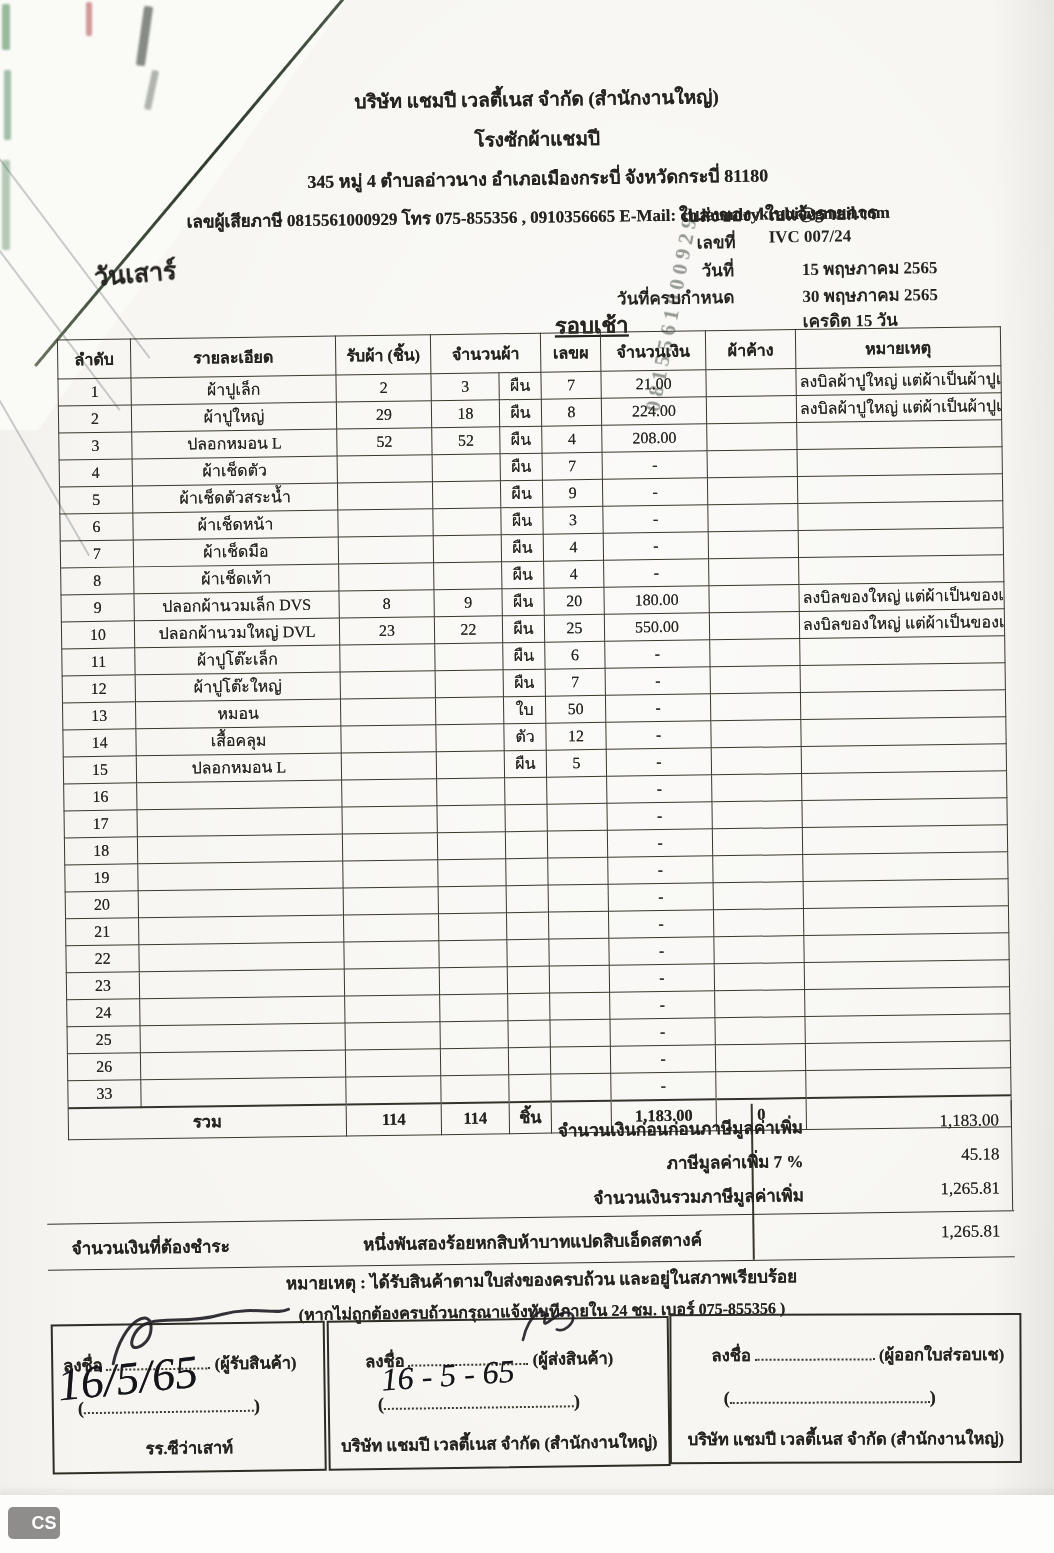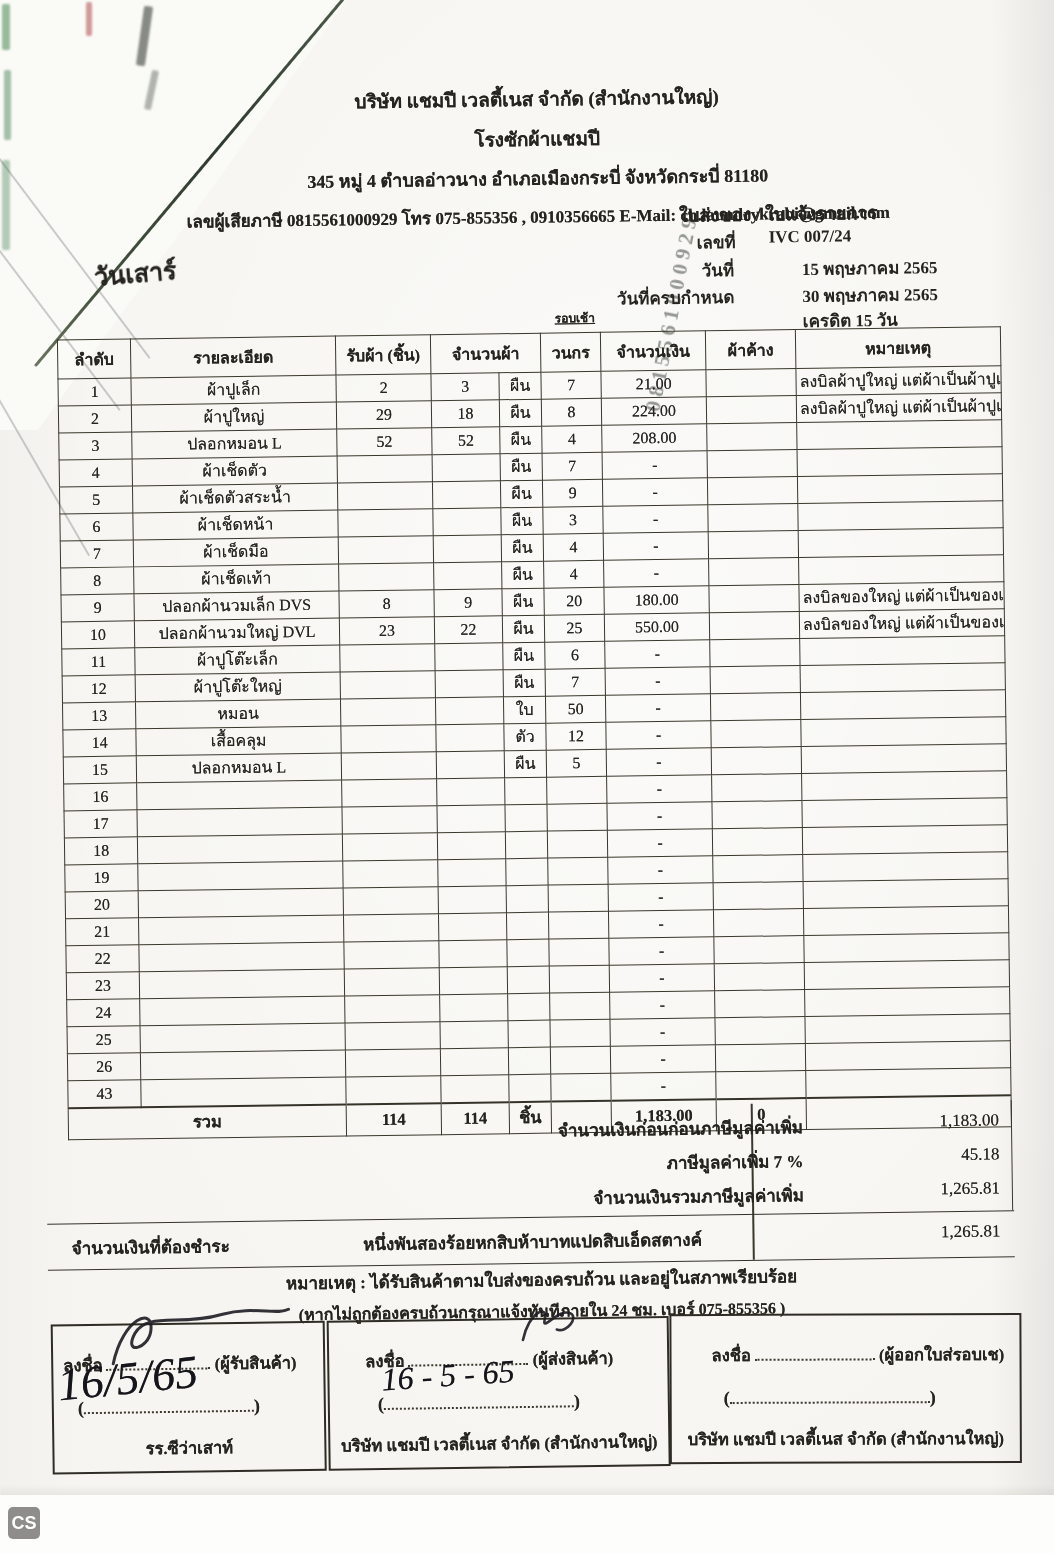--- a/index.html
+++ b/index.html
@@ -35,21 +35,21 @@
   .hdr-center div{margin:0 0 10px 0;}
   .h-line1{font-size:19px;}
   .h-line2{font-size:19px;}
   .h-line3{font-size:18px;}
   .h-line4{font-size:17px;}
   .doc-type{position:absolute;left:640px;top:203px;width:290px;text-align:center;font-size:18px;font-weight:bold;}
 
   .meta-label{position:absolute;font-size:17px;font-weight:bold;text-align:right;width:180px;}
   .meta-value{position:absolute;font-size:17px;font-weight:bold;}
   .weekday{position:absolute;left:100px;top:248px;font-size:25px;font-weight:bold;transform:rotate(-4deg);filter:blur(.3px);}
-  .round{position:absolute;left:560px;top:309px;font-size:12px;font-weight:bold;text-decoration:underline;}
+  .round{position:absolute;left:560px;top:309px;font-size:22px;font-weight:bold;text-decoration:underline;}
 
   
   table.items{position:absolute;left:62px;top:333px;width:943px;border-collapse:collapse;table-layout:fixed;}
   table.items th,table.items td{border:1.5px solid #3a372c;padding:0 3px;overflow:hidden;white-space:nowrap;}
   table.items th{height:38px;font-size:16px;font-weight:bold;text-align:center;}
   table.items td{height:26px;font-size:16px;text-align:center;line-height:1;}
   td.c1{text-align:left;padding-left:7px;}
   td.c8{text-align:left;padding-left:6px;font-size:14.5px;}
   tr.total td{height:30px;font-weight:bold;font-size:16.5px;border-top:2px solid #35322a;}
   tr.total td.t-label{text-align:center;}
@@ -77,21 +77,21 @@
   .sig-party{position:absolute;left:0;right:0;bottom:10px;text-align:center;font-weight:bold;font-size:16.5px;}
   .hand{position:absolute;font-style:italic;color:#15151c;font-weight:normal;}
   .sig-svg{position:absolute;}
 
   
   .footer{position:absolute;left:0;bottom:0;width:1054px;height:58px;background:#fdfdfc;}
   .footer-smudge{position:absolute;left:0;bottom:56px;width:1054px;height:12px;
     background:linear-gradient(180deg,rgba(0,0,0,0),rgba(120,118,112,.12));filter:blur(1px);}
   .cs-badge{position:absolute;left:8px;top:12px;width:32px;height:32px;border-radius:5px;
     background:#8e8d8b;color:#ffffff;font-family:"Liberation Sans",sans-serif;
-    font-size:18px;font-weight:bold;display:flex;align-items:center;justify-content:center;}
+    font-size:18px;font-weight:bold;display:flex;align-items:center;justify-content:center;padding-left:20px;}
   .cs-text{position:absolute;left:50px;top:13px;font-family:"Liberation Sans",sans-serif;
     font-size:26px;color:#bdbbb8;}
 </style>
 </head>
 <body>
 
 <div class="screen">
 
   <div class="corner-paper"></div>
   <div class="corner-shadow"></div>
@@ -143,21 +143,21 @@
         <col style="width:105px">
           <col style="width:90px">
           <col style="width:205px">
       </colgroup>
       <thead>
         <tr>
           <th>ลำดับ</th>
           <th>รายละเอียด</th>
           <th>รับผ้า (ชิ้น)</th>
           <th colspan="2">จำนวนผ้า</th>
-          <th>วนกร</th>
+          <th>เลขผ</th>
           <th>จำนวนเงิน</th>
           <th>ผ้าค้าง</th>
           <th>หมายเหตุ</th>
         </tr>
       </thead>
       <tbody>
           <tr>
             <td class="c0">1</td>
             <td class="c1">ผ้าปูเล็ก</td>
             <td class="c2">2</td>
@@ -437,21 +437,21 @@
             <td class="c1"></td>
             <td class="c2"></td>
             <td class="c3"></td>
             <td class="c4"></td>
             <td class="c5"></td>
             <td class="c6">-</td>
             <td class="c7"></td>
             <td class="c8"></td>
           </tr>
           <tr>
-            <td class="c0">43</td>
+            <td class="c0">33</td>
             <td class="c1"></td>
             <td class="c2"></td>
             <td class="c3"></td>
             <td class="c4"></td>
             <td class="c5"></td>
             <td class="c6">-</td>
             <td class="c7"></td>
             <td class="c8"></td>
           </tr>
         </tbody>

